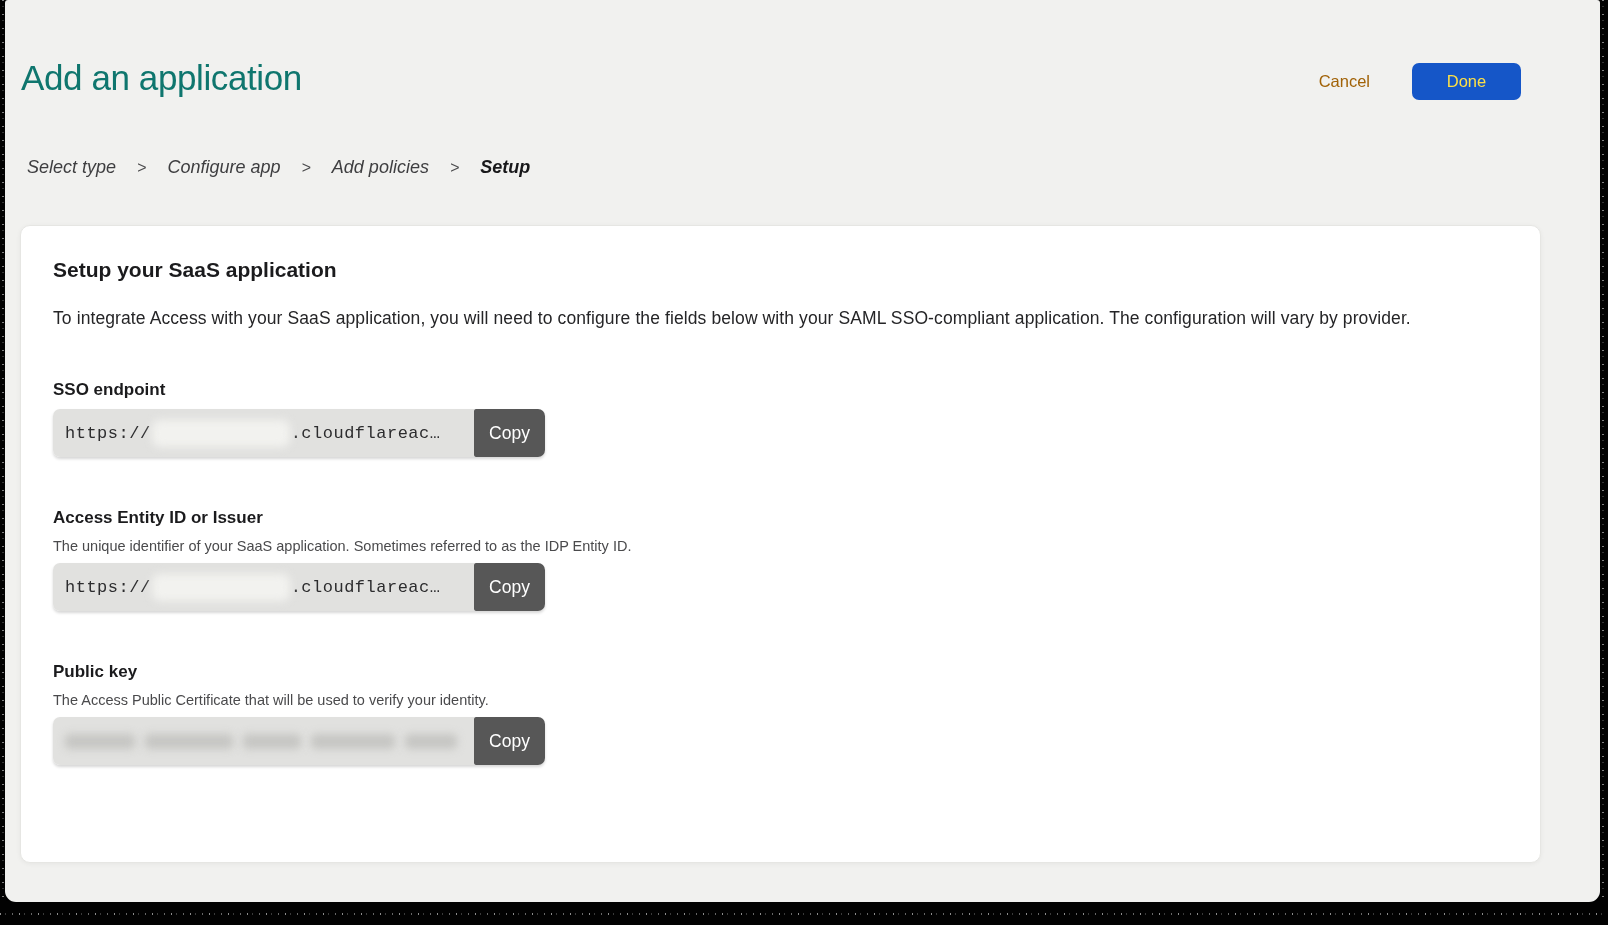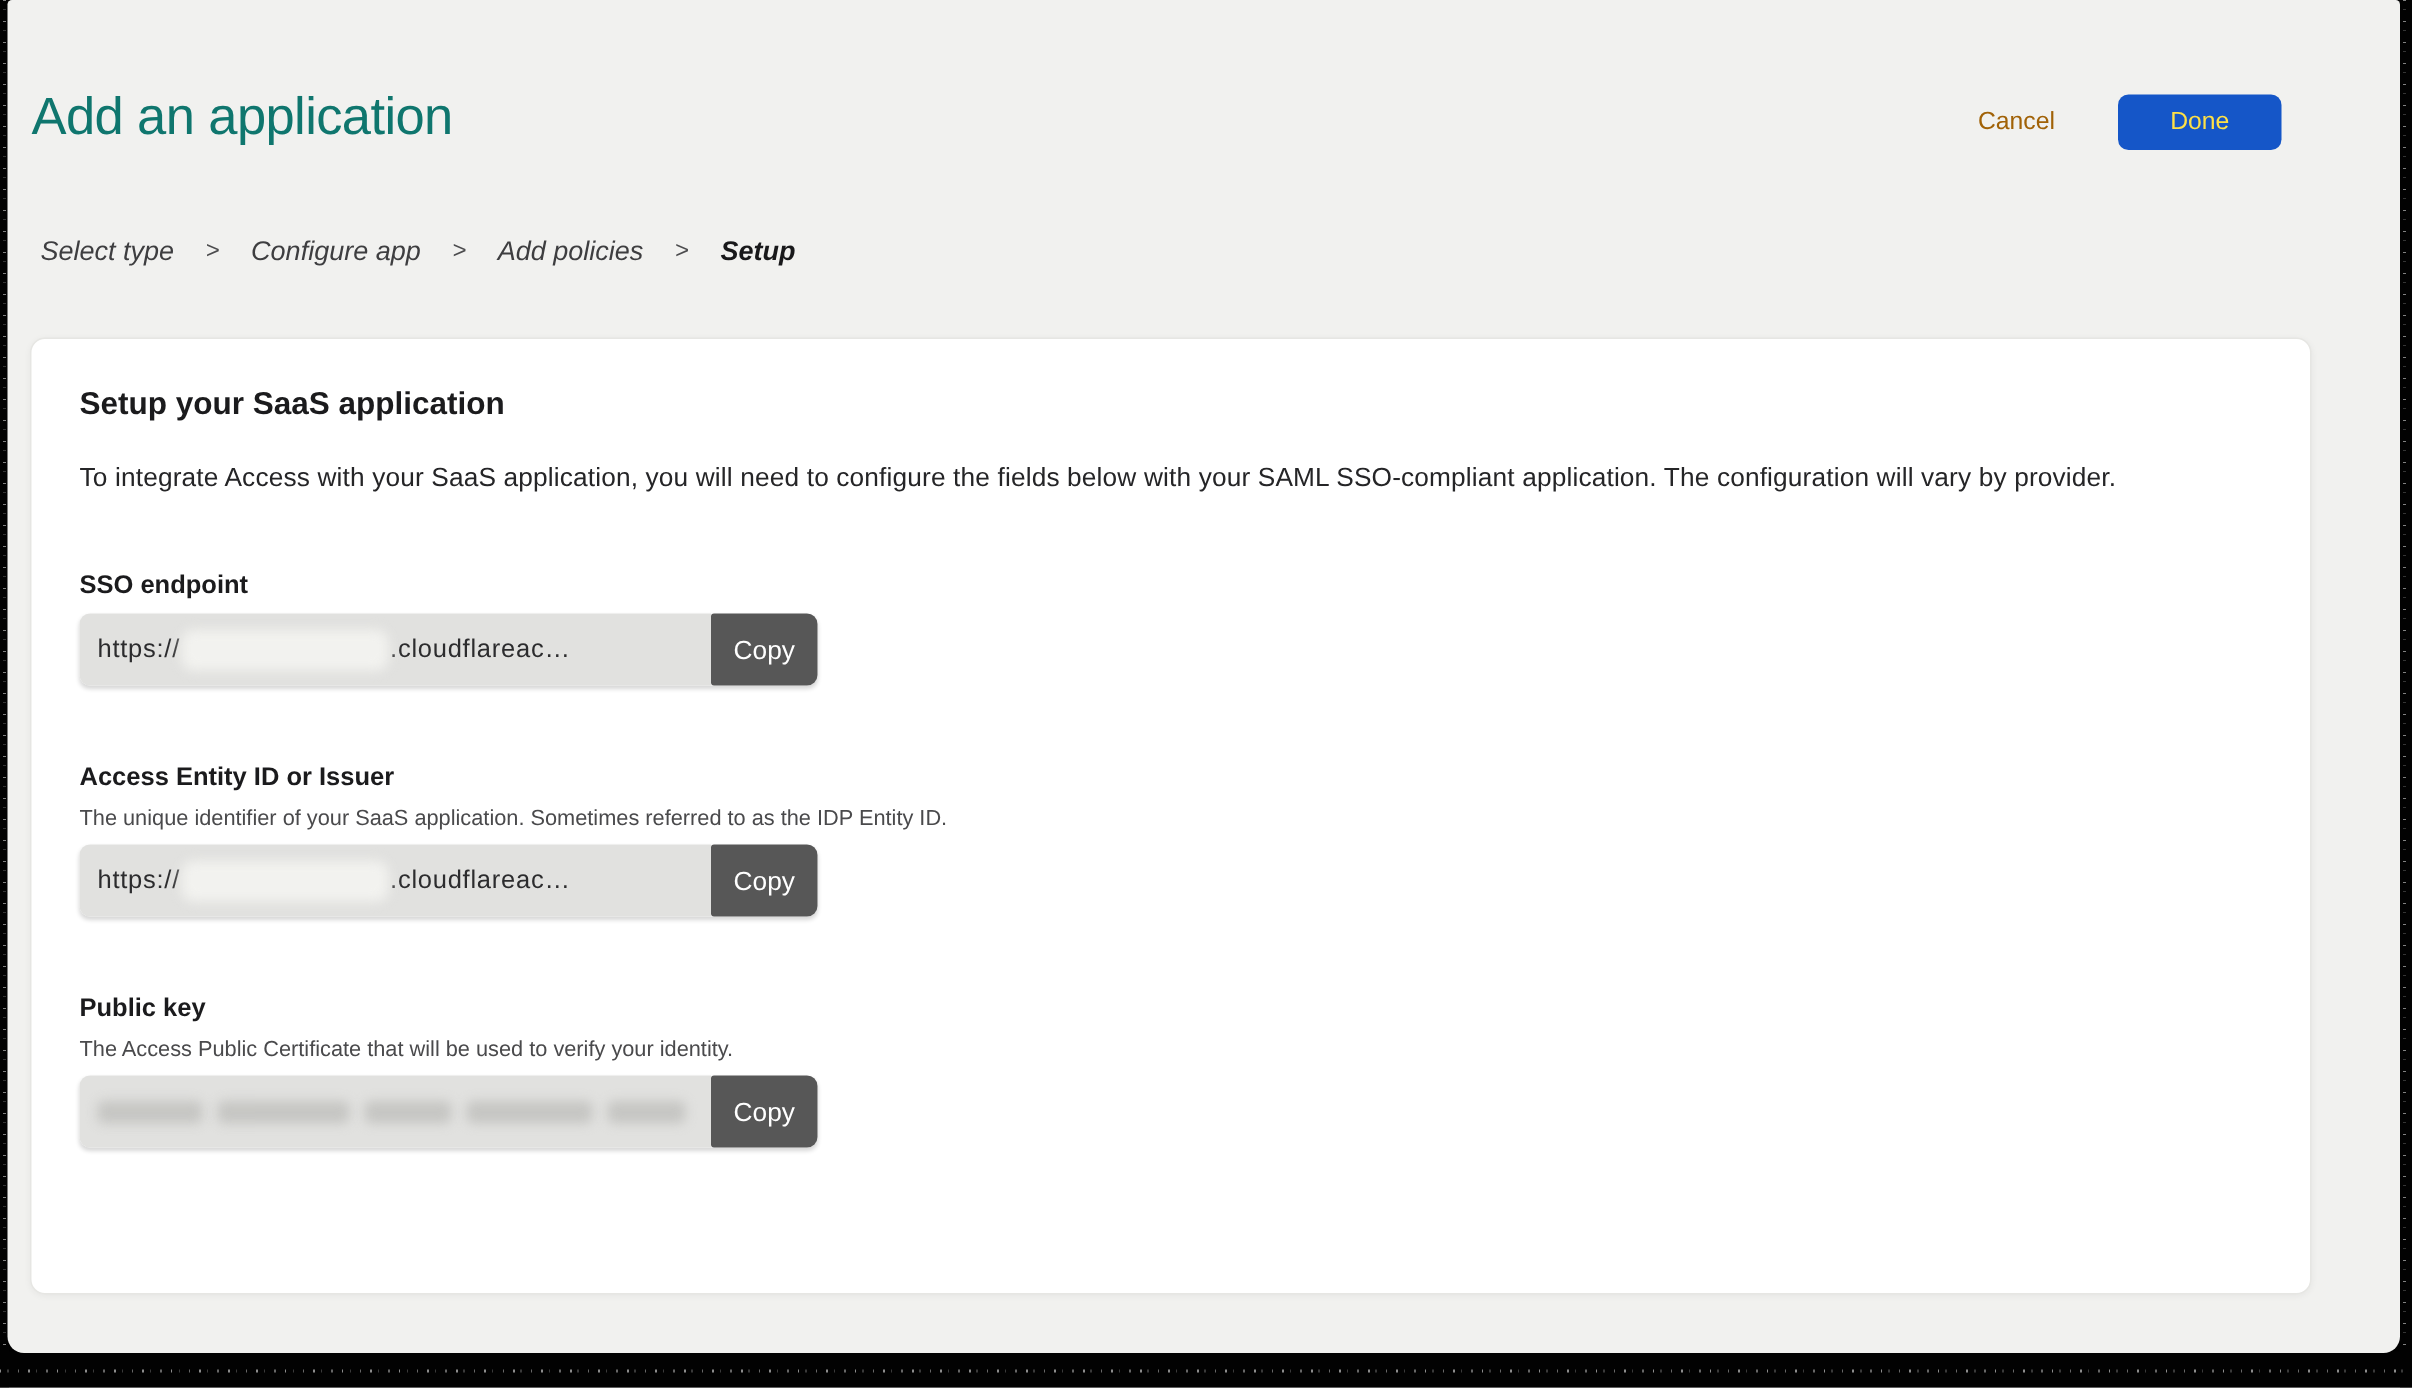--- a/index.html
+++ b/index.html
@@ -92,21 +92,21 @@
   .field-desc { margin-top:10px; font-size:14.5px; color:#4a4a4c; }
   .input-group {
     margin-top:9px; display:flex; width:492px; height:48px;
     border-radius:7px;
     box-shadow:0 2px 3px rgba(0,0,0,.16);
   }
   .value-box {
     flex:1; display:flex; align-items:center;
     background:#e1e1df; border-radius:7px 0 0 7px;
     padding:0 12px; overflow:hidden; white-space:nowrap;
-    font-family:Liberation Sans, sans-serif;
+    font-family:Liberation Mono, monospace;
     font-size:17px; color:#2c2c2e; letter-spacing:.5px;
     cursor:text;
   }
   .redact-mid {
     display:inline-block; width:138px; height:27px; flex:none;
     margin:0 1px; border-radius:8px;
     background:#f2f2ef; filter:blur(4px);
   }
   .redact-full {
     display:flex; gap:10px; align-items:center; width:100%;

